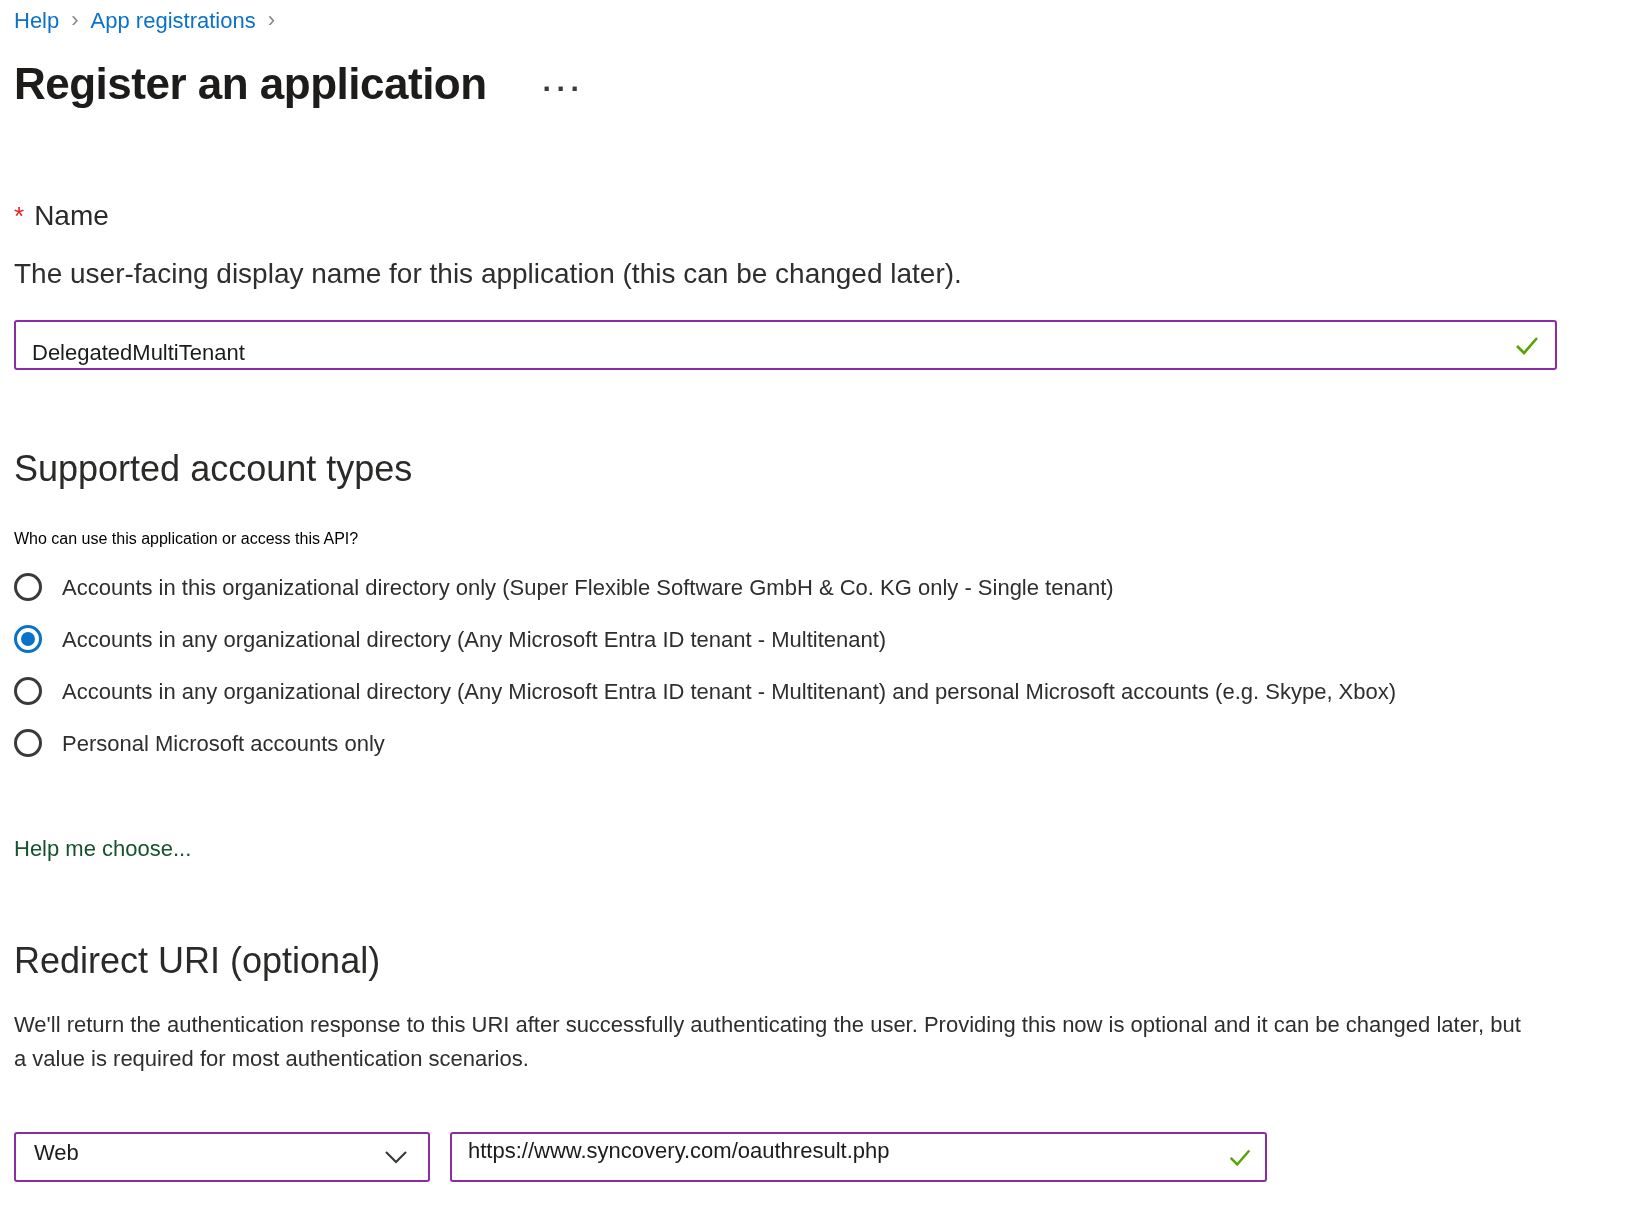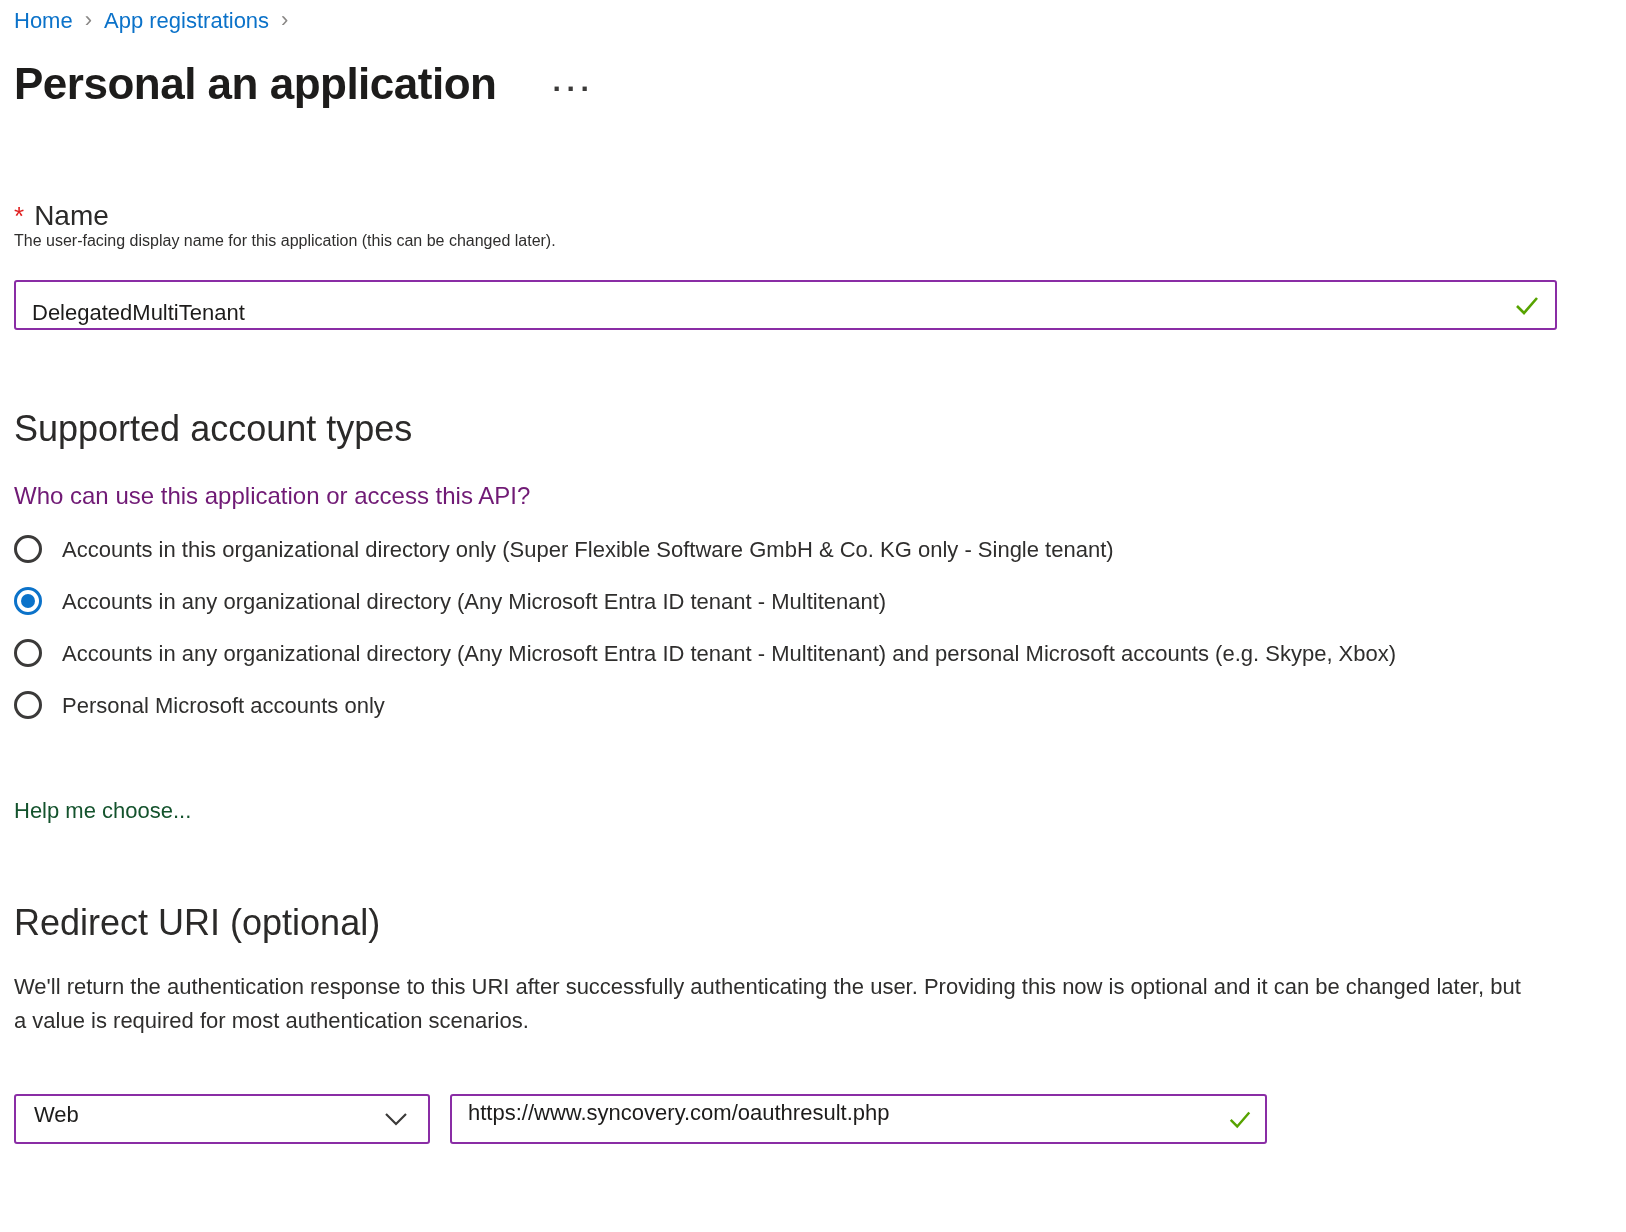--- a/index.html
+++ b/index.html
@@ -18,35 +18,35 @@
   .crumb-sep { color: #8a8886; font-size: 22px; padding: 0 2px; transform: translateY(-1px); }
 
   
   .title-row { display: flex; align-items: flex-end; margin-top: 22px; }
   .page-title { font-size: 44px; font-weight: 700; color: #1d1c1b; letter-spacing: -0.5px; line-height: 56px; }
   .more-btn { color: #3b3a39; font-size: 30px; font-weight: 700; letter-spacing: 4px; margin-left: 56px; line-height: 30px; padding-bottom: 8px; cursor: pointer; }
 
   
   .field-label { margin-top: 88px; font-size: 28px; color: #2b2a29; }
   .required-star { color: #e02020; margin-right: 10px; font-size: 26px; }
-  .field-desc { font-size: 16px; color: #2f2e2d; }
+  .field-desc { margin-top: 26px; font-size: 28px; color: #2f2e2d; }
 
   
   .text-input-wrap { position: relative; margin-top: 30px; width: 1543px; }
   .text-input {
     width: 100%; height: 50px;
     border: 2px solid #8a2da5; border-radius: 3px;
     font-family: "Liberation Sans", sans-serif;
     font-size: 22px; color: #1d1c1b;
     padding: 16px 56px 0 16px; outline: none; background: #fff;
   }
   .check-icon { position: absolute; right: 16px; top: 50%; transform: translateY(-50%); width: 28px; height: 28px; }
 
   .section-heading { margin-top: 78px; font-size: 36px; color: #2b2a29; }
-  .question-text { margin-top: 32px; font-size: 24px; color: #701a75; }
+  .question-text { margin-top: 40px; font-size: 16px; color: #000000; }
 
   
   .radio-group { margin-top: 24px; }
   .radio-row { display: flex; align-items: flex-start; margin-bottom: 20px; cursor: pointer; }
   .radio-circle {
     flex: 0 0 auto; width: 28px; height: 28px; border-radius: 50%;
     border: 3px solid #3b3a39; background: #fff; position: relative; margin-top: 1px;
   }
   .radio-row[data-selected="true"] .radio-circle { border-color: #0b72c9; }
   .radio-row[data-selected="true"] .radio-circle::after {
@@ -79,29 +79,29 @@
   }
   .check-icon-sm { position: absolute; right: 14px; top: 50%; transform: translateY(-50%); width: 26px; height: 26px; }
 </style>
 </head>
 <body>
 
 <div class="page">
 
   
   <nav class="breadcrumb">
-    <a class="crumb-link" href="#">Home</a>
+    <a class="crumb-link" href="#">Help</a>
     <span class="crumb-sep">›</span>
     <a class="crumb-link" href="#">App registrations</a>
     <span class="crumb-sep">›</span>
   </nav>
 
   
   <div class="title-row">
-    <h1 class="page-title">Personal an application</h1>
+    <h1 class="page-title">Register an application</h1>
     <span class="more-btn">···</span>
   </div>
 
   
   <div class="field-label">
     <span class="required-star">*</span><span>Name</span>
   </div>
   <div class="field-desc">The user-facing display name for this application (this can be changed later).</div>
 
   <div class="text-input-wrap">

